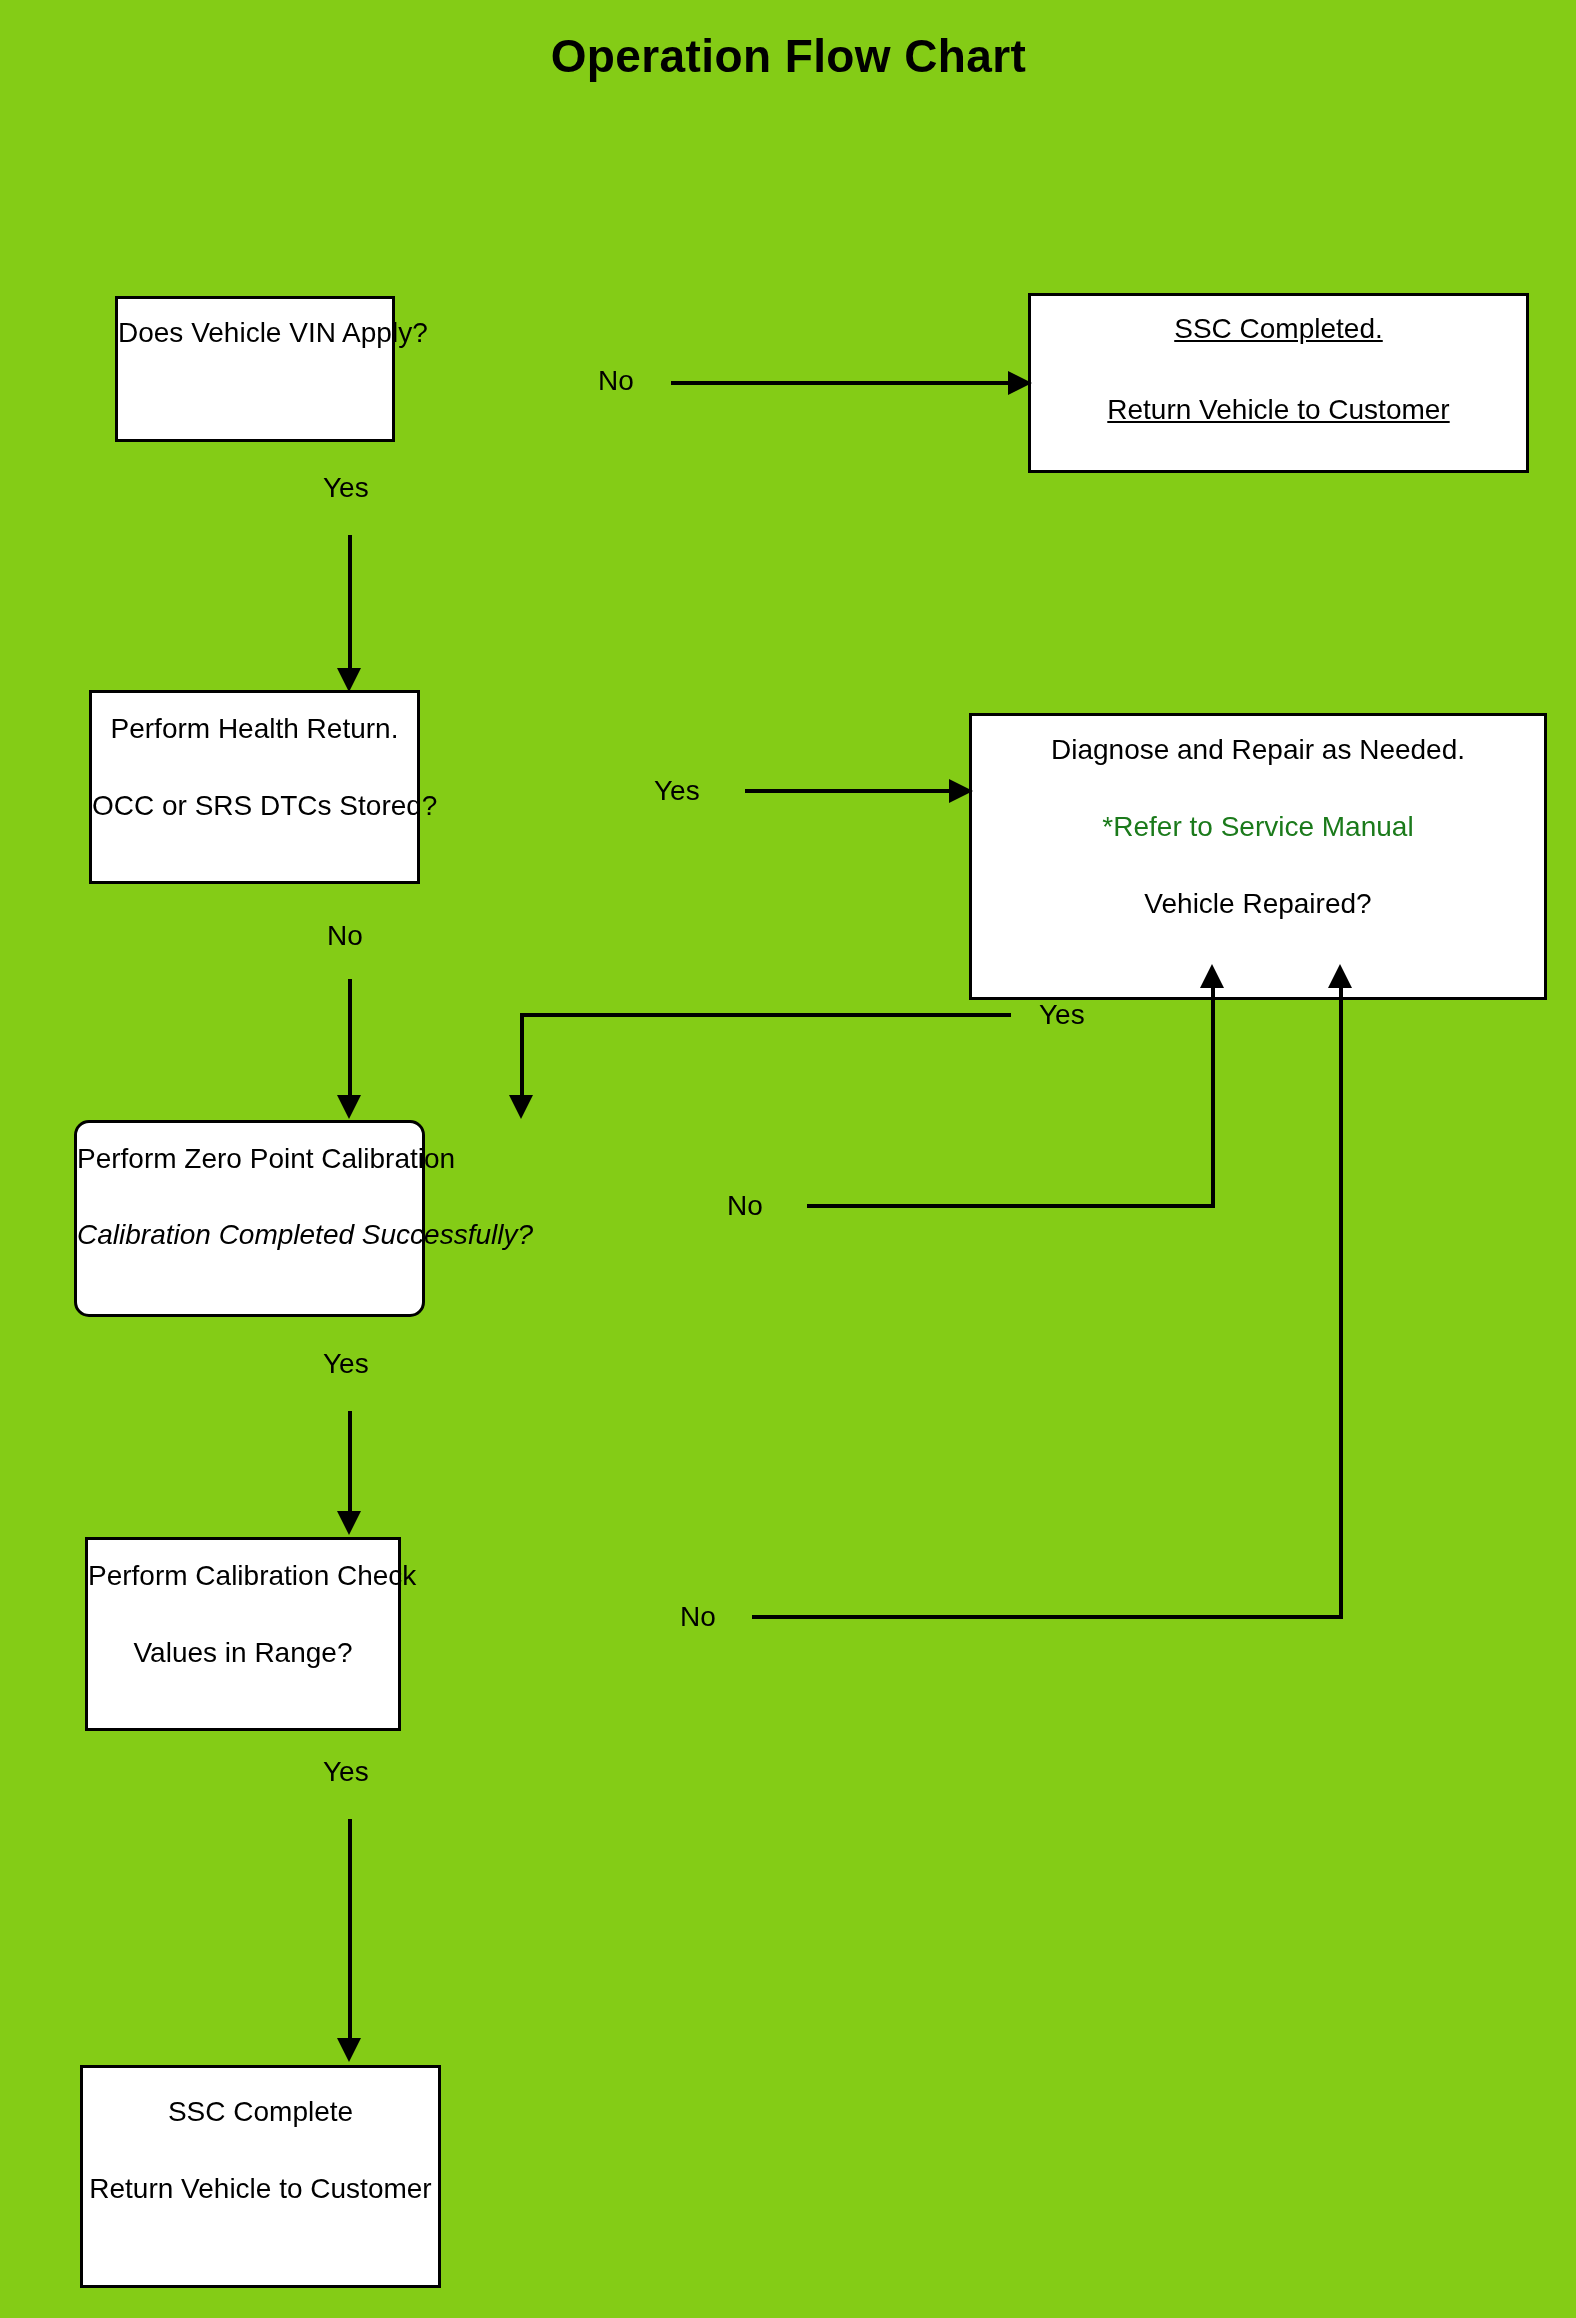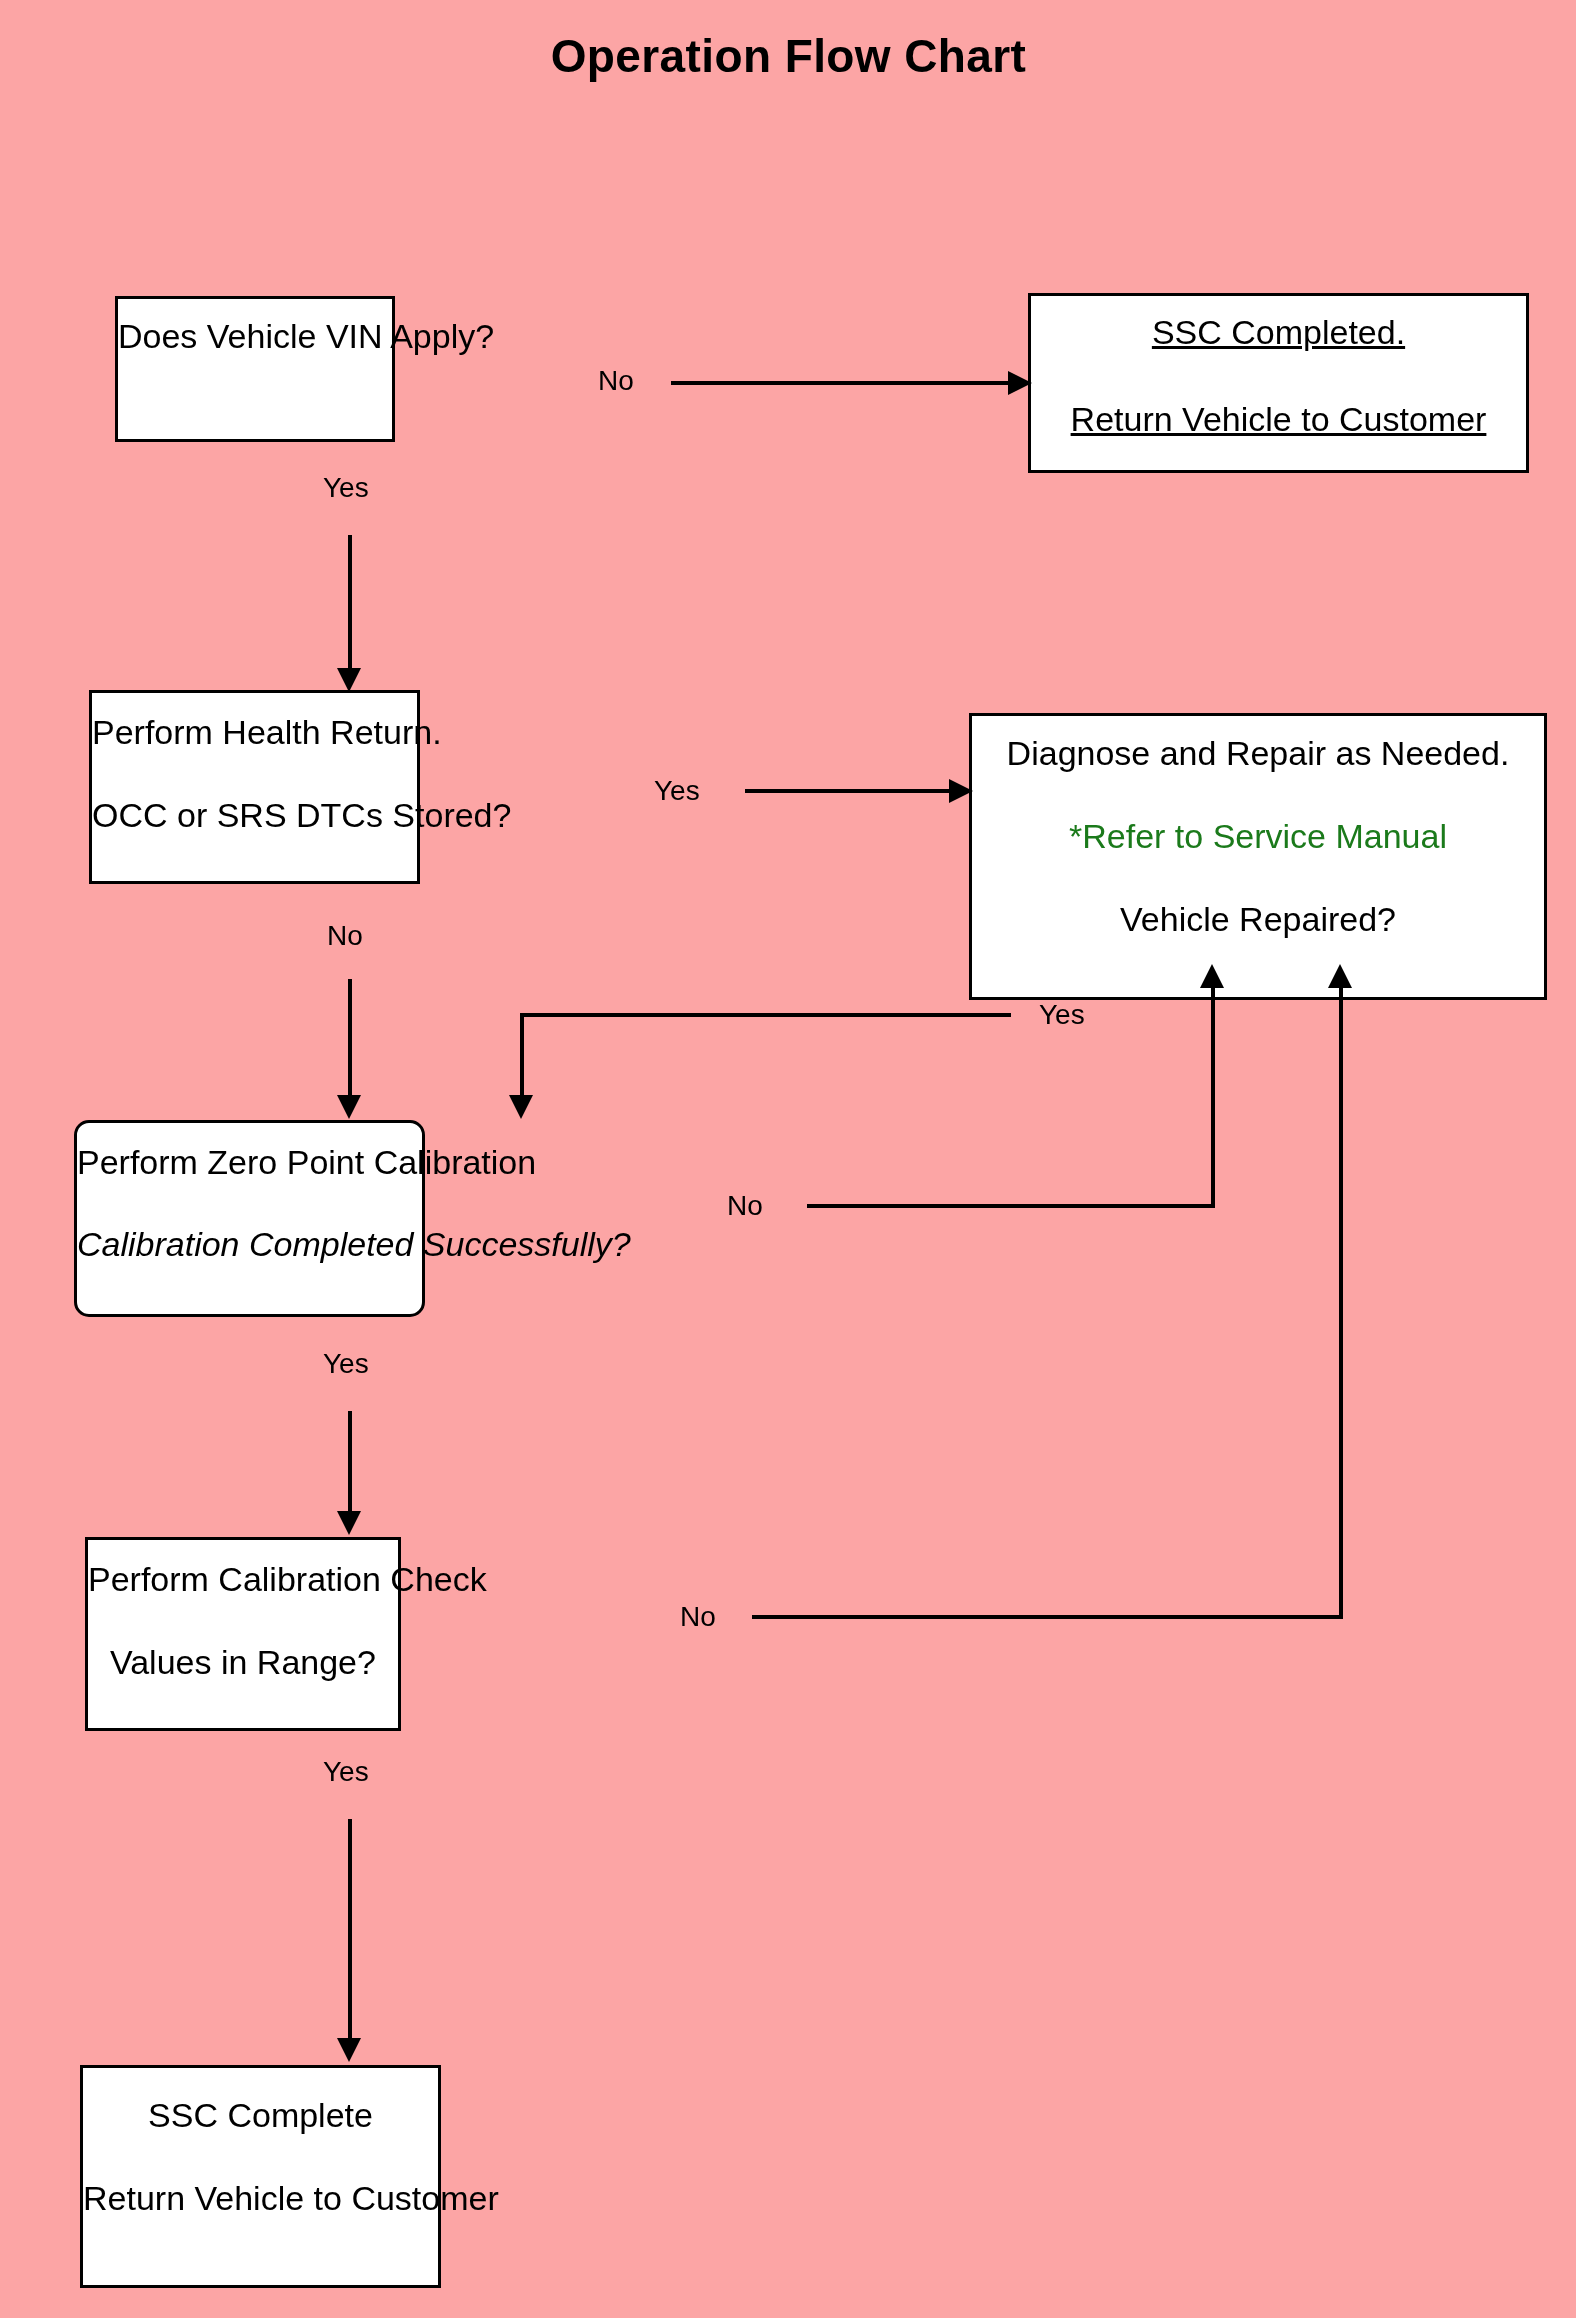--- a/index.html
+++ b/index.html
@@ -8,42 +8,42 @@
     background: #ffffff;
   }
   body {
     font-family: "Liberation Sans", sans-serif;
     color: #000000;
   }
   #canvas {
     position: relative;
     width: 1577px;
     height: 2319px;
-    background: #fca5a5;
+    background: #84cc16;
     overflow: hidden;
   }
   .title {
     position: absolute;
     left: 0;
     top: 29px;
     width: 1577px;
     text-align: center;
     font-size: 46px;
     font-weight: bold;
     letter-spacing: 0.4px;
   }
   .node {
     position: absolute;
     box-sizing: border-box;
     border: 3.4px solid #000000;
     background: #ffffff;
     display: flex;
     flex-direction: column;
     align-items: flex-start;
-    font-size: 34px;
+    font-size: 28px;
     line-height: 1.0;
   }
   .node .line {
     width: 100%;
     text-align: center;
     white-space: nowrap;
   }
   .green {
     color: #1B7A1B;
   }

